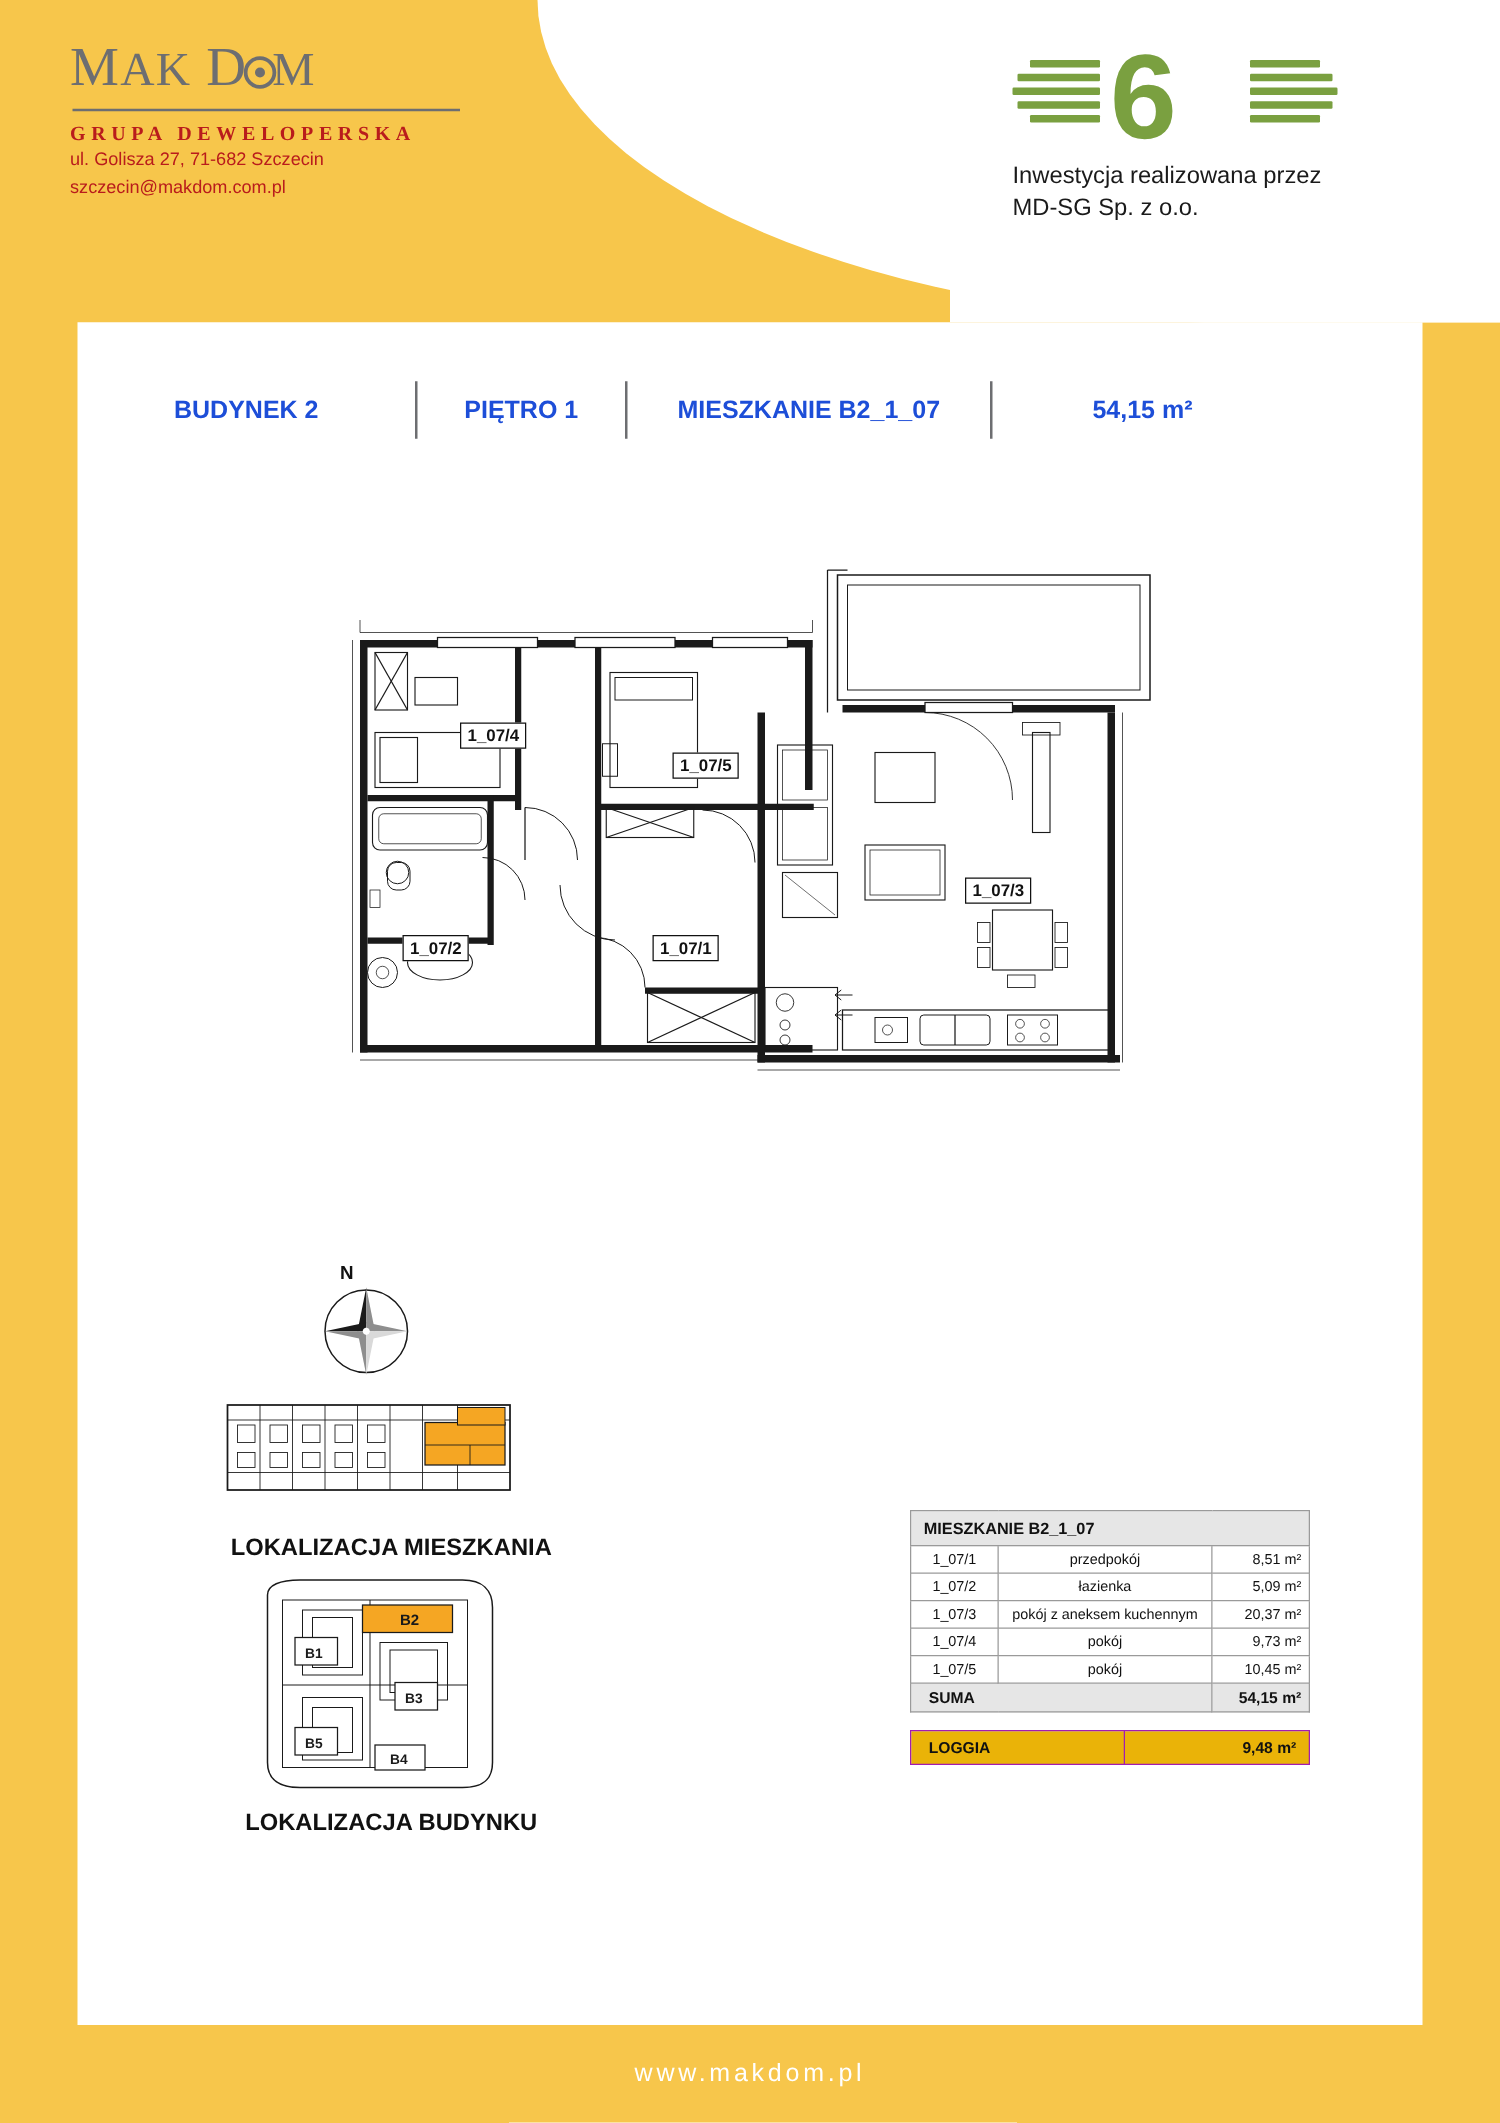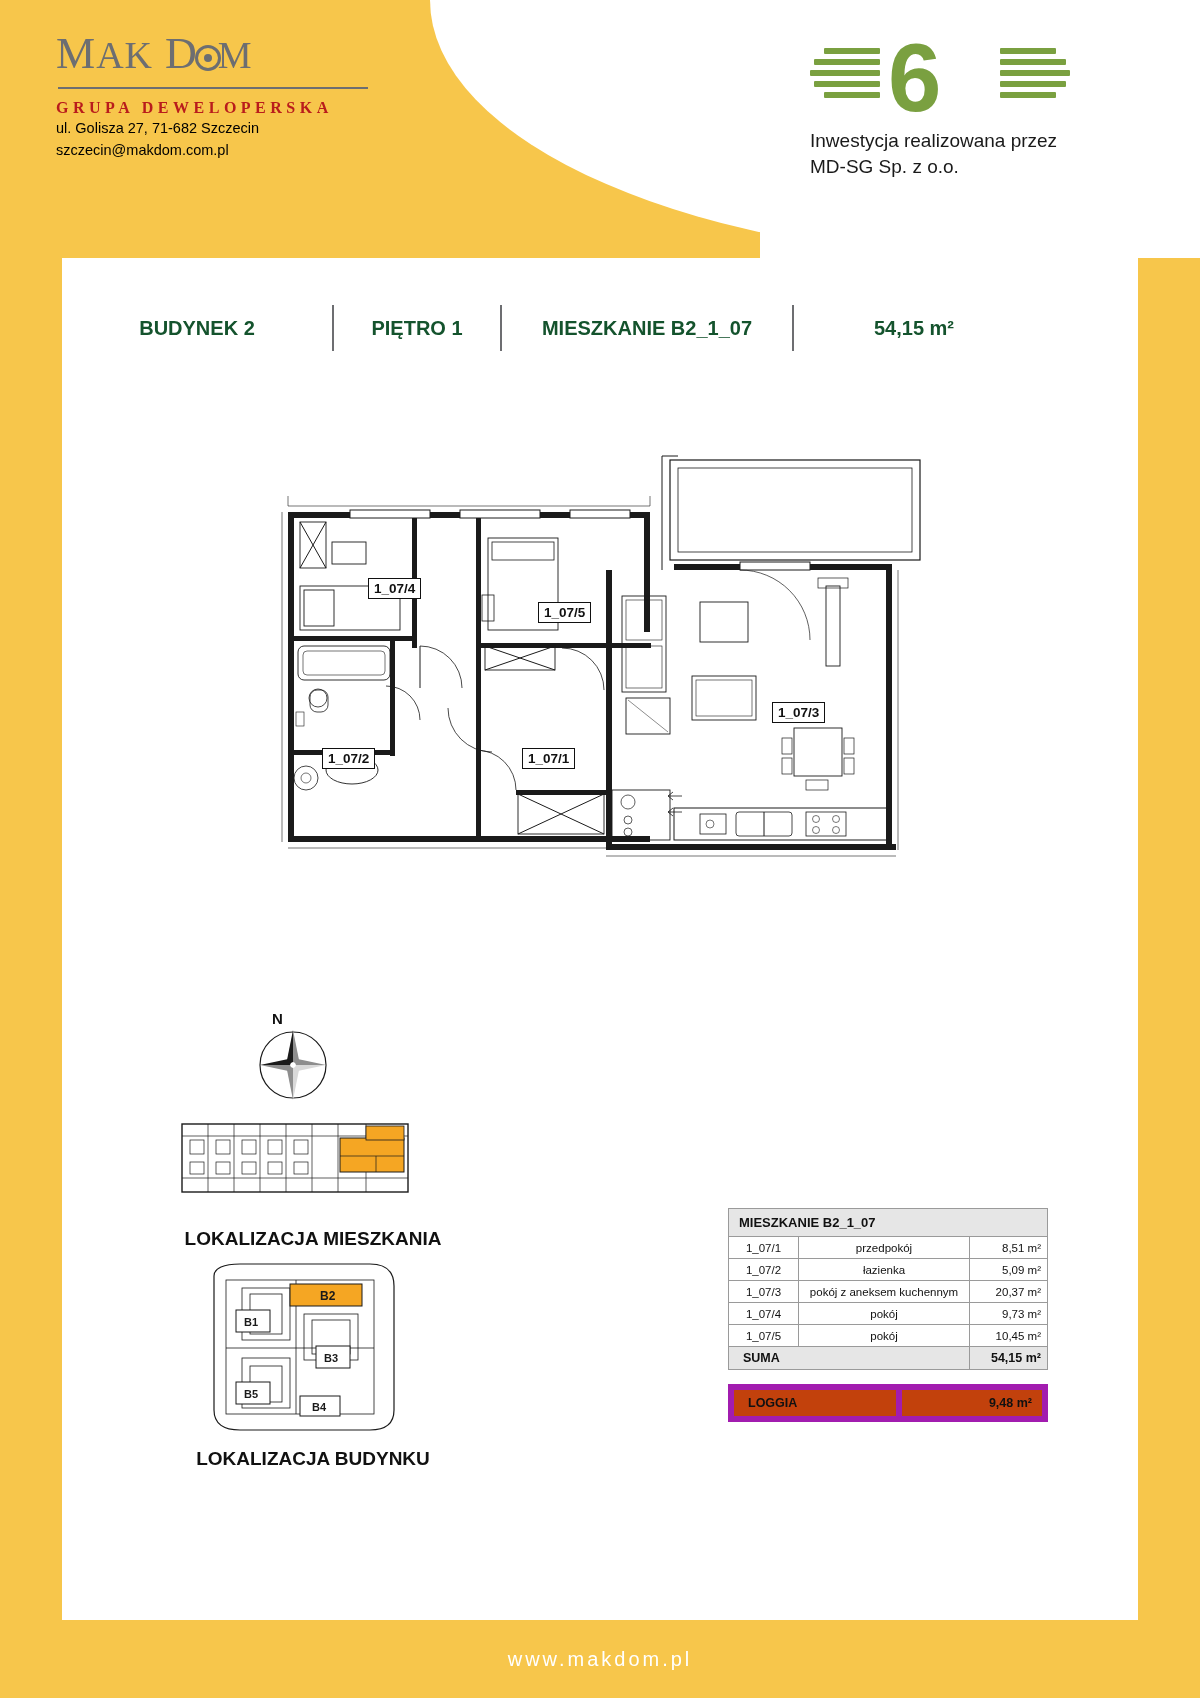--- a/index.html
+++ b/index.html
@@ -74,21 +74,21 @@
     font-size:16px;
     letter-spacing:4.5px;
     color:#b91c1c;
     margin-top:4px;
     font-weight:bold;
   }
   .brand-rule {
     width:310px; height:2px; background:#6d6e71; margin:8px 0 10px 2px;
   }
   .brand-contact {
-    font-size:14.5px; line-height:1.55; color:#000000;
+    font-size:14.5px; line-height:1.55; color:#b91c1c;
   }
   
   .golisza {
     position:absolute; right:120px; top:40px; width:270px; text-align:left;
   }
   .golisza-mark {
     position:relative; height:80px; width:270px;
   }
   .golisza-bars {
     position:absolute; top:8px; width:70px; height:62px;
@@ -120,21 +120,21 @@
   }
   .golisza-note {
     font-size:19px; color:#1a1a1a; line-height:1.35; margin-top:8px;
   }
   
   .titlerow {
     position:absolute; left:62px; top:300px; width:1076px; height:56px;
     display:flex; align-items:center;
   }
   .titlerow .cell {
-    font-size:20px; font-weight:bold; color:#14532d;
+    font-size:20px; font-weight:bold; color:#1d4ed8;
     display:flex; align-items:center; justify-content:center;
     height:46px;
   }
   .c1 { width:270px; }
   .c2 { width:166px; }
   .c3 { width:290px; }
   .c4 { width:240px; }
   .divider { width:2px; height:46px; background:#6d6e71; }
   
   .plan {
@@ -185,21 +185,21 @@
   }
   .col-code { width:70px; text-align:center; }
   .col-name { text-align:center;margin-left:41px; }
   .col-area { width:78px; text-align:right; }
   tr.sum td { background:#e6e6e6; font-weight:bold; font-size:12.5px; }
   .loggia-table {
     width:320px; border-collapse:collapse; margin-top:14px;
     font-size:12.5px; font-weight:bold; color:#111;
   }
   .loggia-table td {
-    border:6px solid #a21caf; background:#c2410c; padding:6px 10px; height:26px;
+    border:1px solid #a21caf; background:#eab308; padding:6px 10px; height:26px;
   }
   .loggia-table td.right { text-align:right; }
   
   .footer {
     position:absolute; left:0; bottom:0; width:1200px; height:78px;
     display:flex; align-items:center; justify-content:center;
   }
   .footer span {
     font-size:20px; letter-spacing:3px; color:#ffffff;
   }

